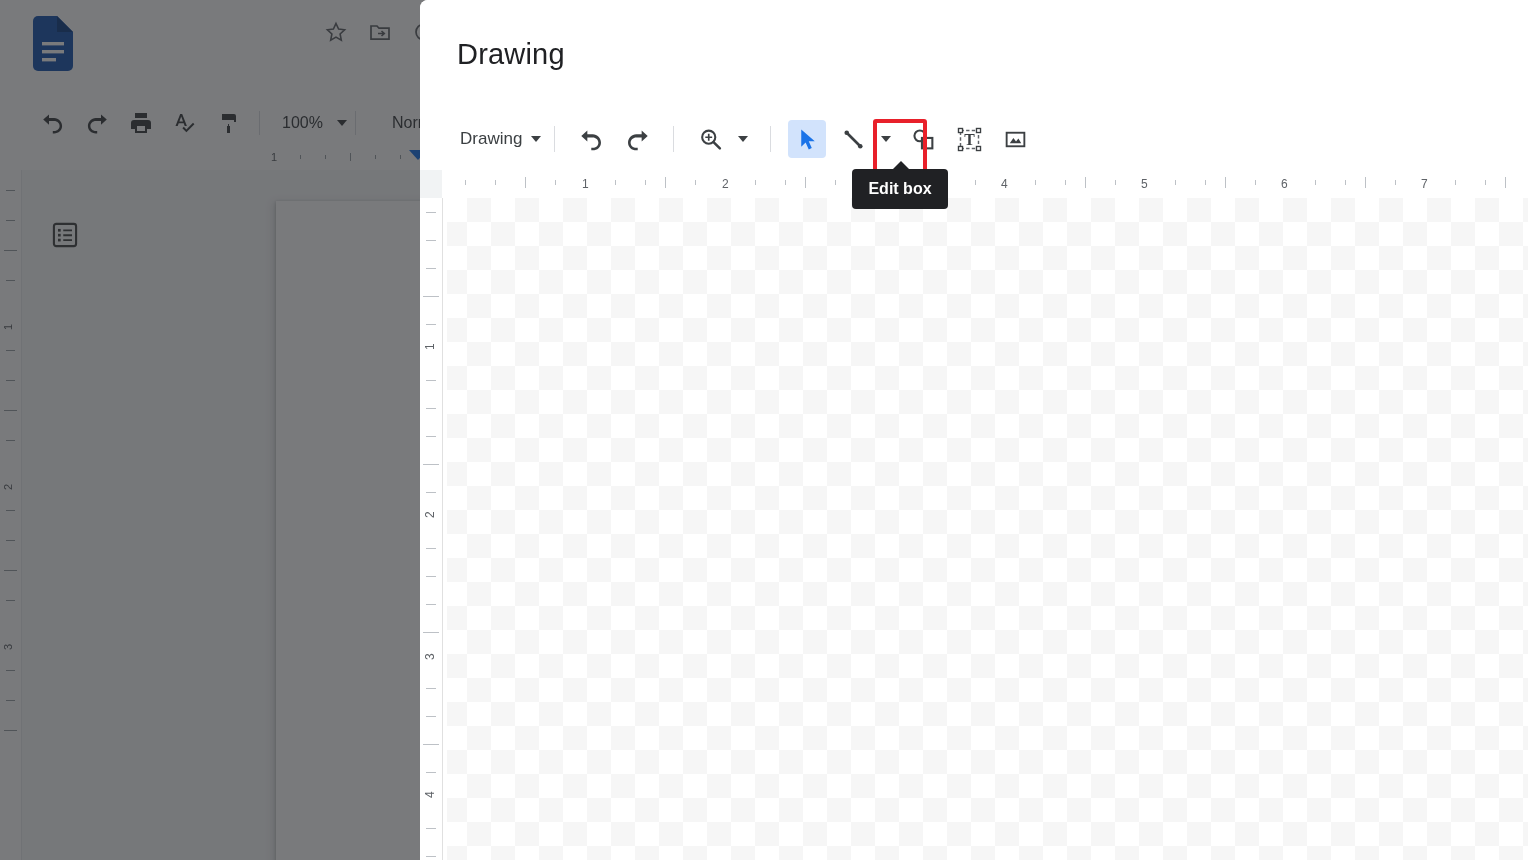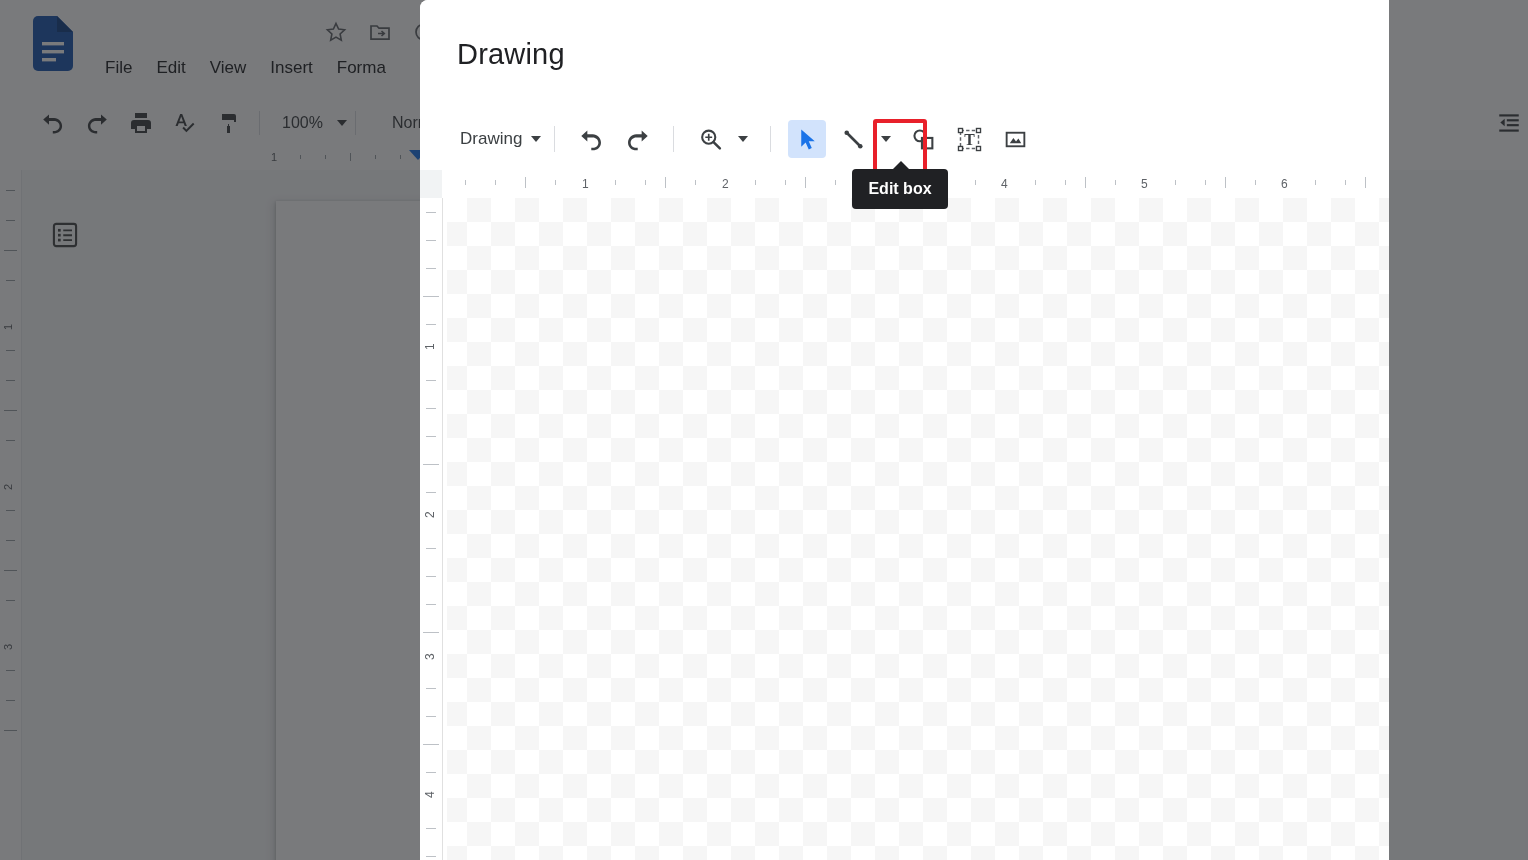--- a/index.html
+++ b/index.html
@@ -184,21 +184,21 @@
     position: absolute;
     left: 0; top: 0;
     width: 1528px; height: 860px;
     background: rgba(32,33,36,0.6);
   }
 
   
   #drawing-dialog {
     position: absolute;
     left: 420px; top: 0;
-    width: 969px; height: 860px;
+    width: 1108px; height: 860px;
     background: #ffffff;
     border-top-left-radius: 8px;
     overflow: hidden;
   }
   .dlg-header {
     position: absolute;
     left: 0; top: 0;
     width: 1108px; height: 108px;
     background: #ffffff;
   }
@@ -400,27 +400,20 @@
     <div class="docs-move">
       <svg width="24" height="24" viewBox="0 0 24 24" fill="none" stroke="currentColor" stroke-width="1.7">
         <path d="M3 6 h6 l2 2.2 h10 v11 H3 z"></path>
         <path d="M10 13.5 h6 M13.5 11 l2.8 2.5 -2.8 2.5" stroke-width="1.6"></path>
       </svg>
     </div>
     <div class="docs-cloud">
       <svg width="24" height="24" viewBox="0 0 24 24" fill="none" stroke="currentColor" stroke-width="1.7">
         <circle cx="12" cy="12" r="8"></circle>
       </svg>
-    </div>
-    <div class="docs-menus">
-      <span>File</span>
-      <span>Edit</span>
-      <span>View</span>
-      <span>Insert</span>
-      <span>Forma</span>
     </div>
   </div>
 
   <div class="docs-toolbar">
     <div class="tb-icon">
       <svg width="24" height="24" viewBox="0 0 24 24" fill="currentColor">
         <path d="M8 7V3.4L2.2 8.6 8 13.8V10h5.2c3 0 5.4 2.2 5.4 5s-2.4 5-5.4 5h-1.4v2.4h1.4c4.4 0 7.9-3.3 7.9-7.4S17.6 7 13.2 7z"></path>
       </svg>
     </div>
     <div class="tb-icon">

